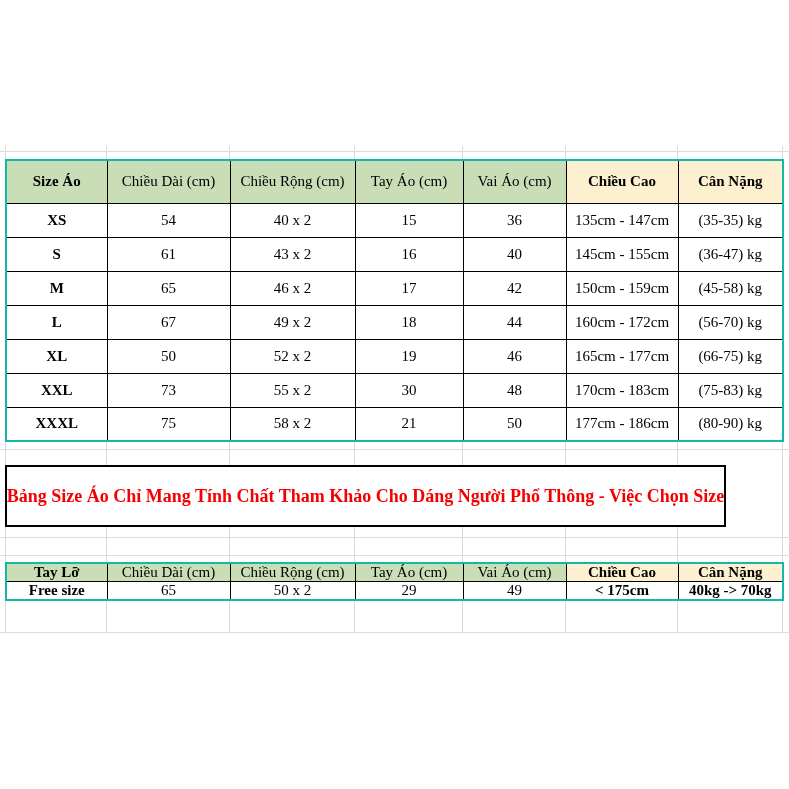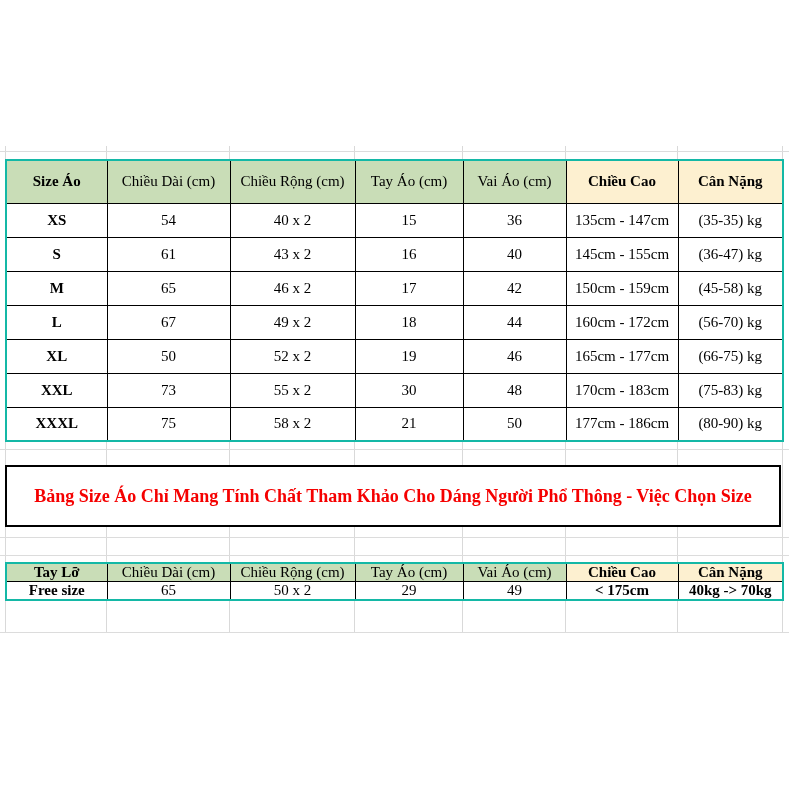--- a/index.html
+++ b/index.html
@@ -41,21 +41,21 @@
   table.t1{left:5px;top:159px;}
   table.t1 thead tr{height:43px;}
   table.t1 tbody tr{height:34px;}
   table.t2{left:5px;top:562px;}
   table.t2 thead tr{height:15px;}
   table.t2 tbody tr{height:15px;margin-top:29px;}
 
   .note{
     position:absolute;
     left:5px;top:465px;
-    width:776px;height:62px;
+    width:721px;height:62px;
     box-sizing:border-box;
     border:2px solid #000;
     background:#ffffff;
     z-index:2;
     display:flex;
     flex-direction:row;
     align-items:center;
     justify-content:center;
   }
   .note-line{

